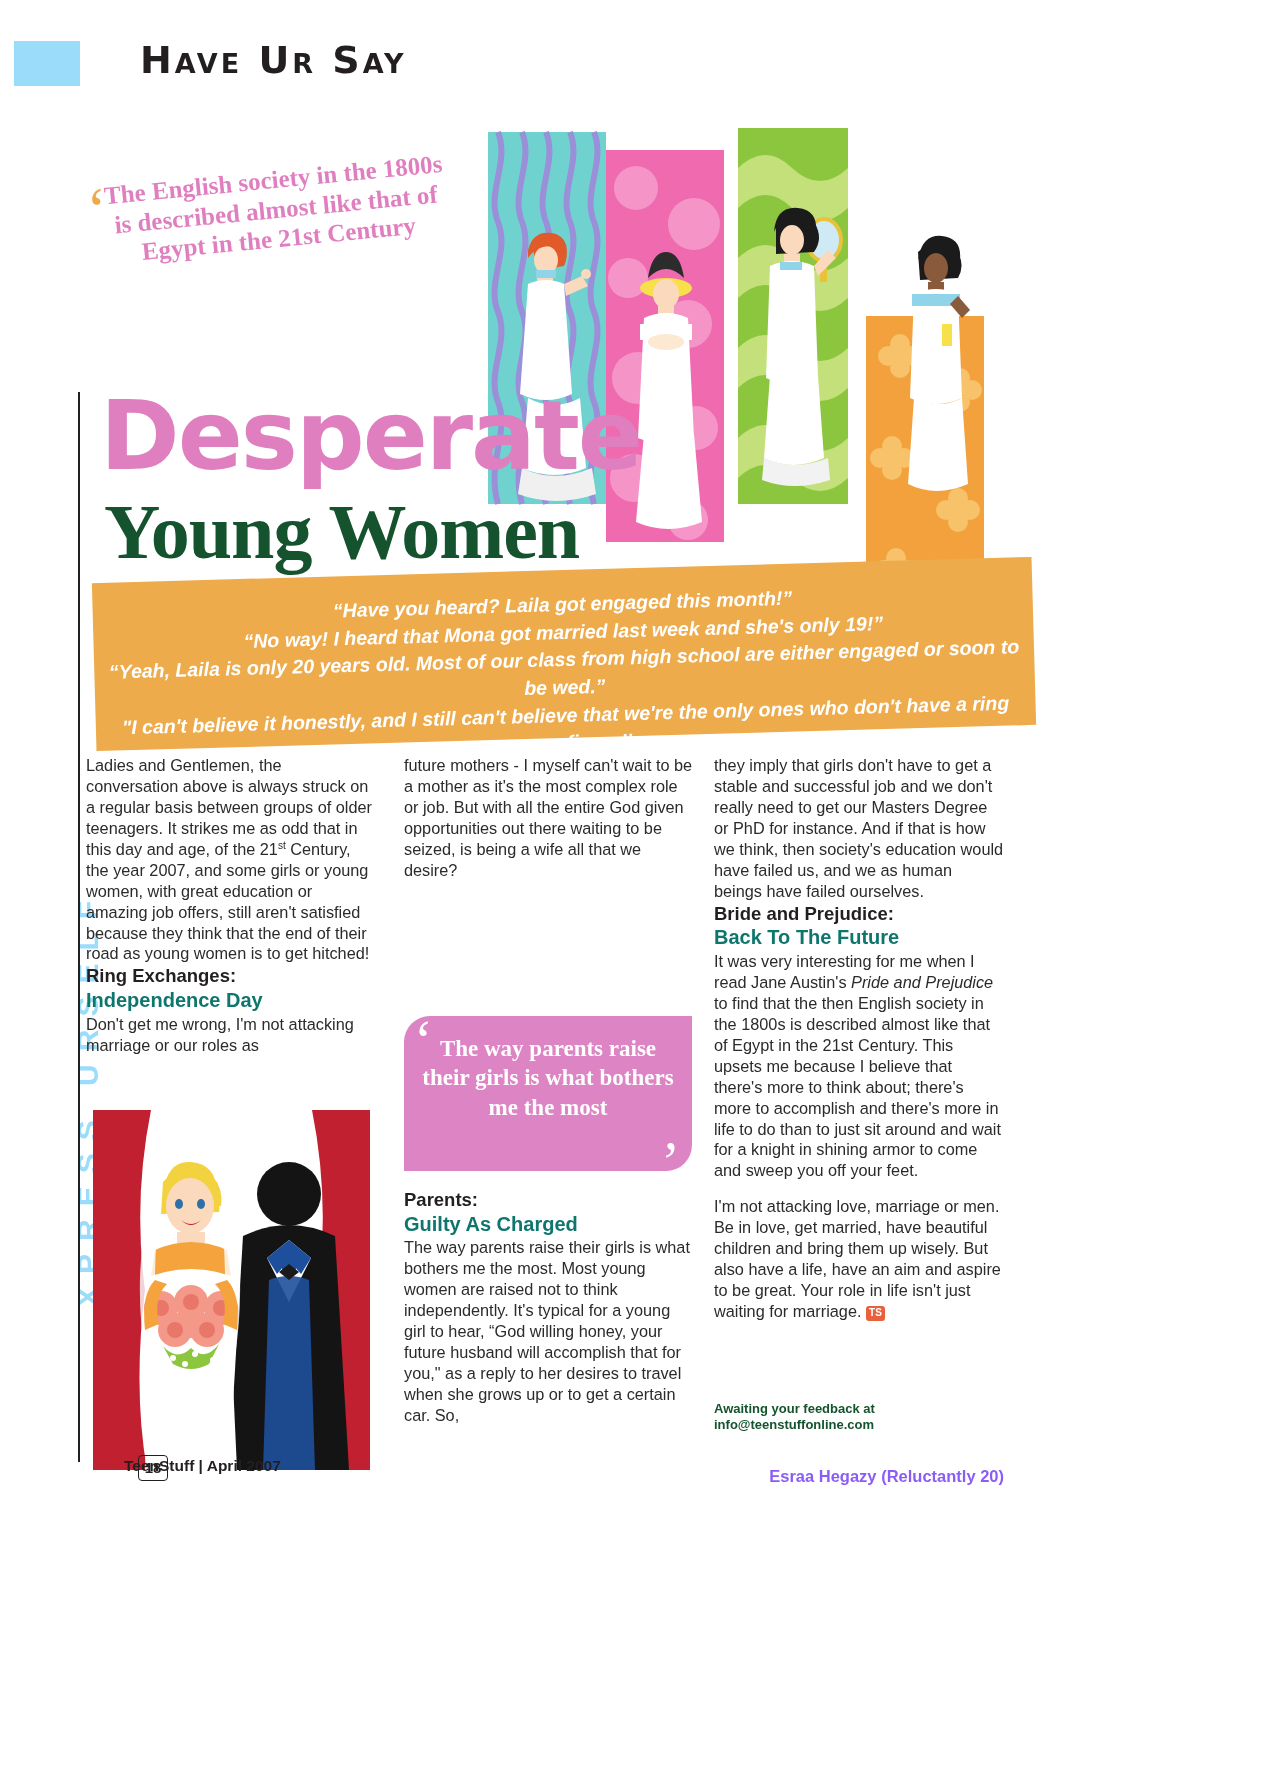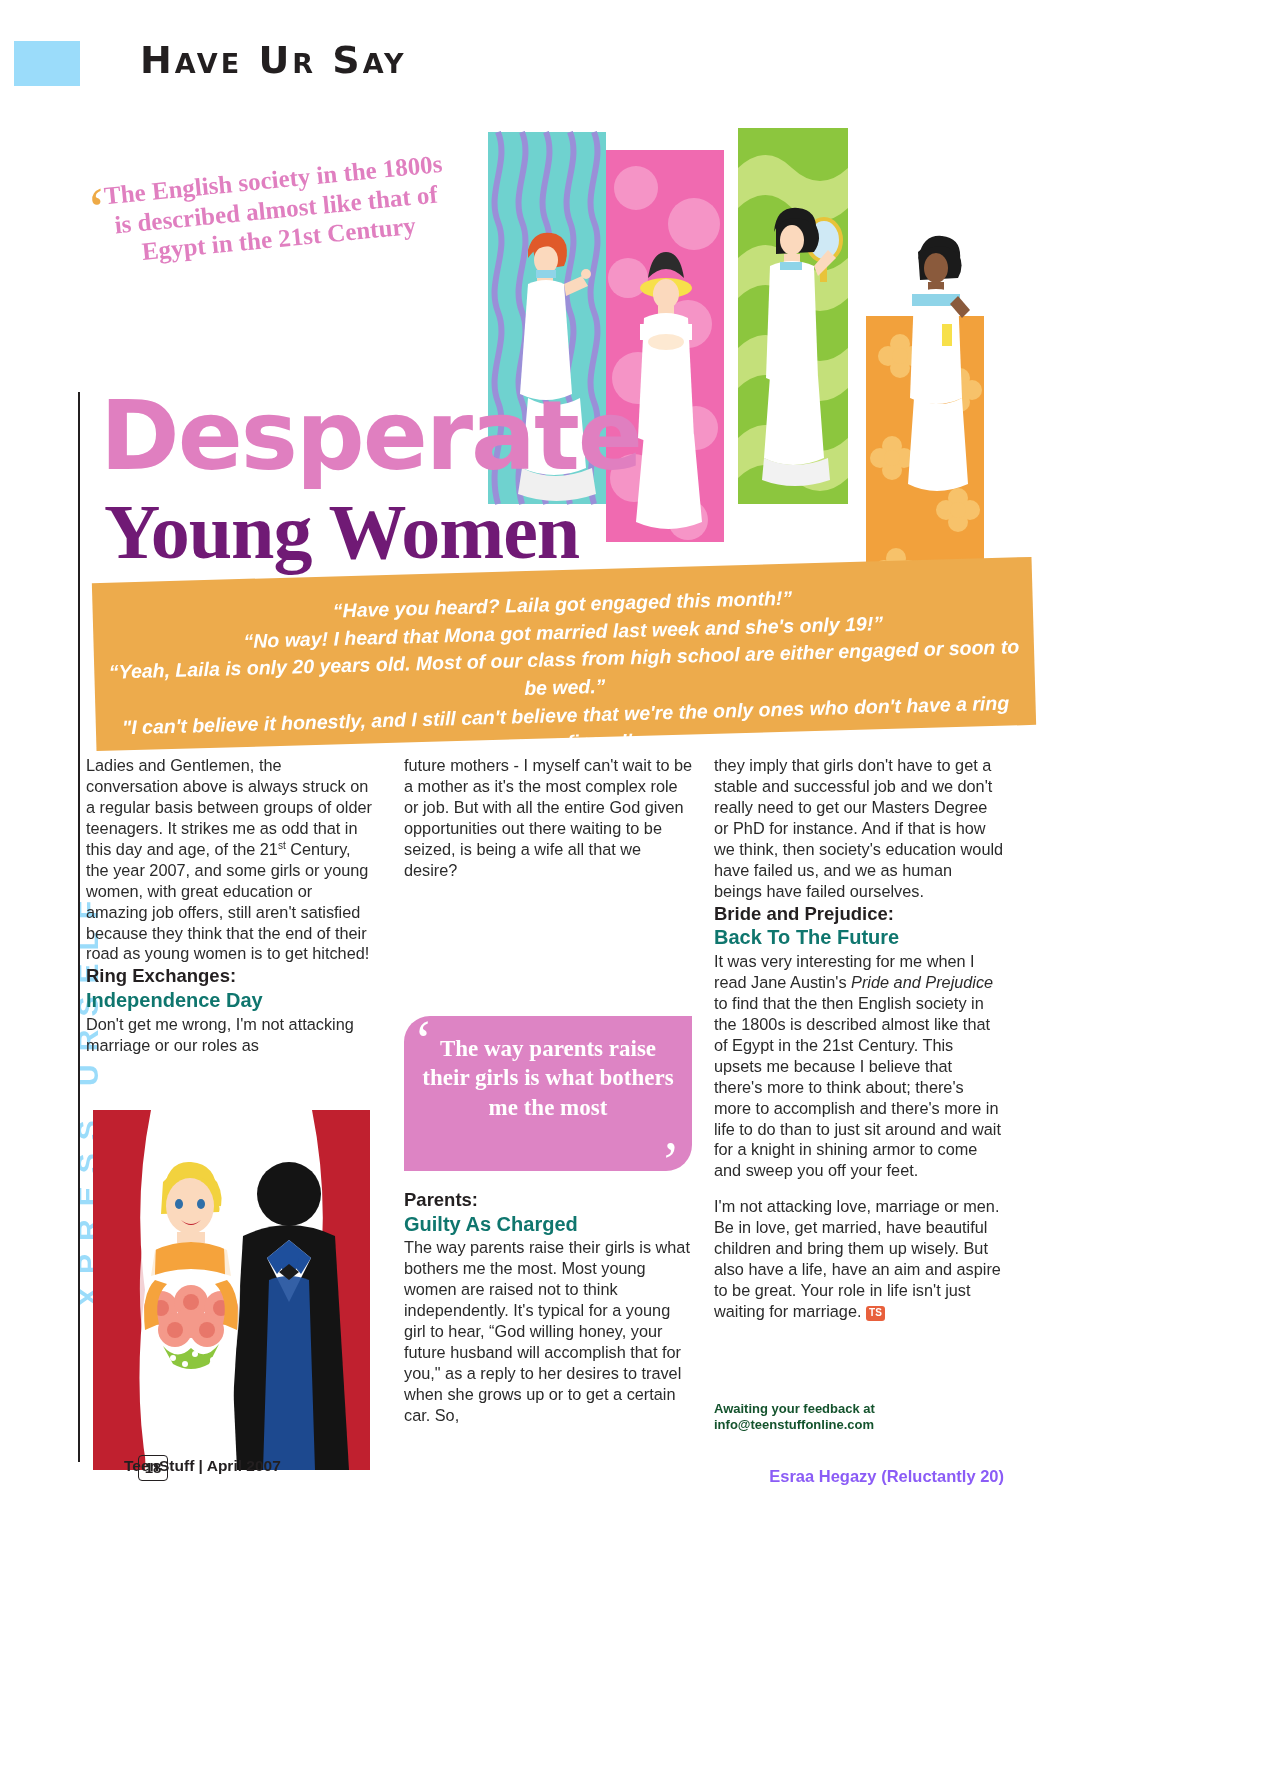--- a/index.html
+++ b/index.html
@@ -27,21 +27,21 @@
   .pq-top .qmark.close{position:absolute;left:auto;right:-44px;top:92px;}
   .pq-top .txt{font-family:"Liberation Serif",serif;font-weight:bold;
                font-size:25px;line-height:1.18;color:#e07fc0;}
 
   
   .art{position:absolute;}
 
   
   .title-desperate{position:absolute;left:100px;top:380px;font-size:96px;color:#e07fc0;
         font-weight:bold;letter-spacing:-2px;font-family:"DejaVu Sans",sans-serif;}
-  .title-young{position:absolute;left:104px;top:487px;font-size:78px;color:#701a75;
+  .title-young{position:absolute;left:104px;top:487px;font-size:78px;color:#14532d;
         font-family:"Liberation Serif",serif;font-weight:bold;letter-spacing:-1px;}
 
   
   .orange-box{position:absolute;left:94px;top:570px;width:940px;height:168px;
               background:#edab4c;transform:rotate(-1.6deg);}
   .orange-txt{position:absolute;left:94px;top:583px;width:940px;height:150px;
               transform:rotate(-1.6deg);color:#ffffff;font-style:italic;font-weight:bold;
               font-size:19.5px;line-height:1.42;text-align:center;padding:8px 14px;
               box-sizing:border-box;}
 

